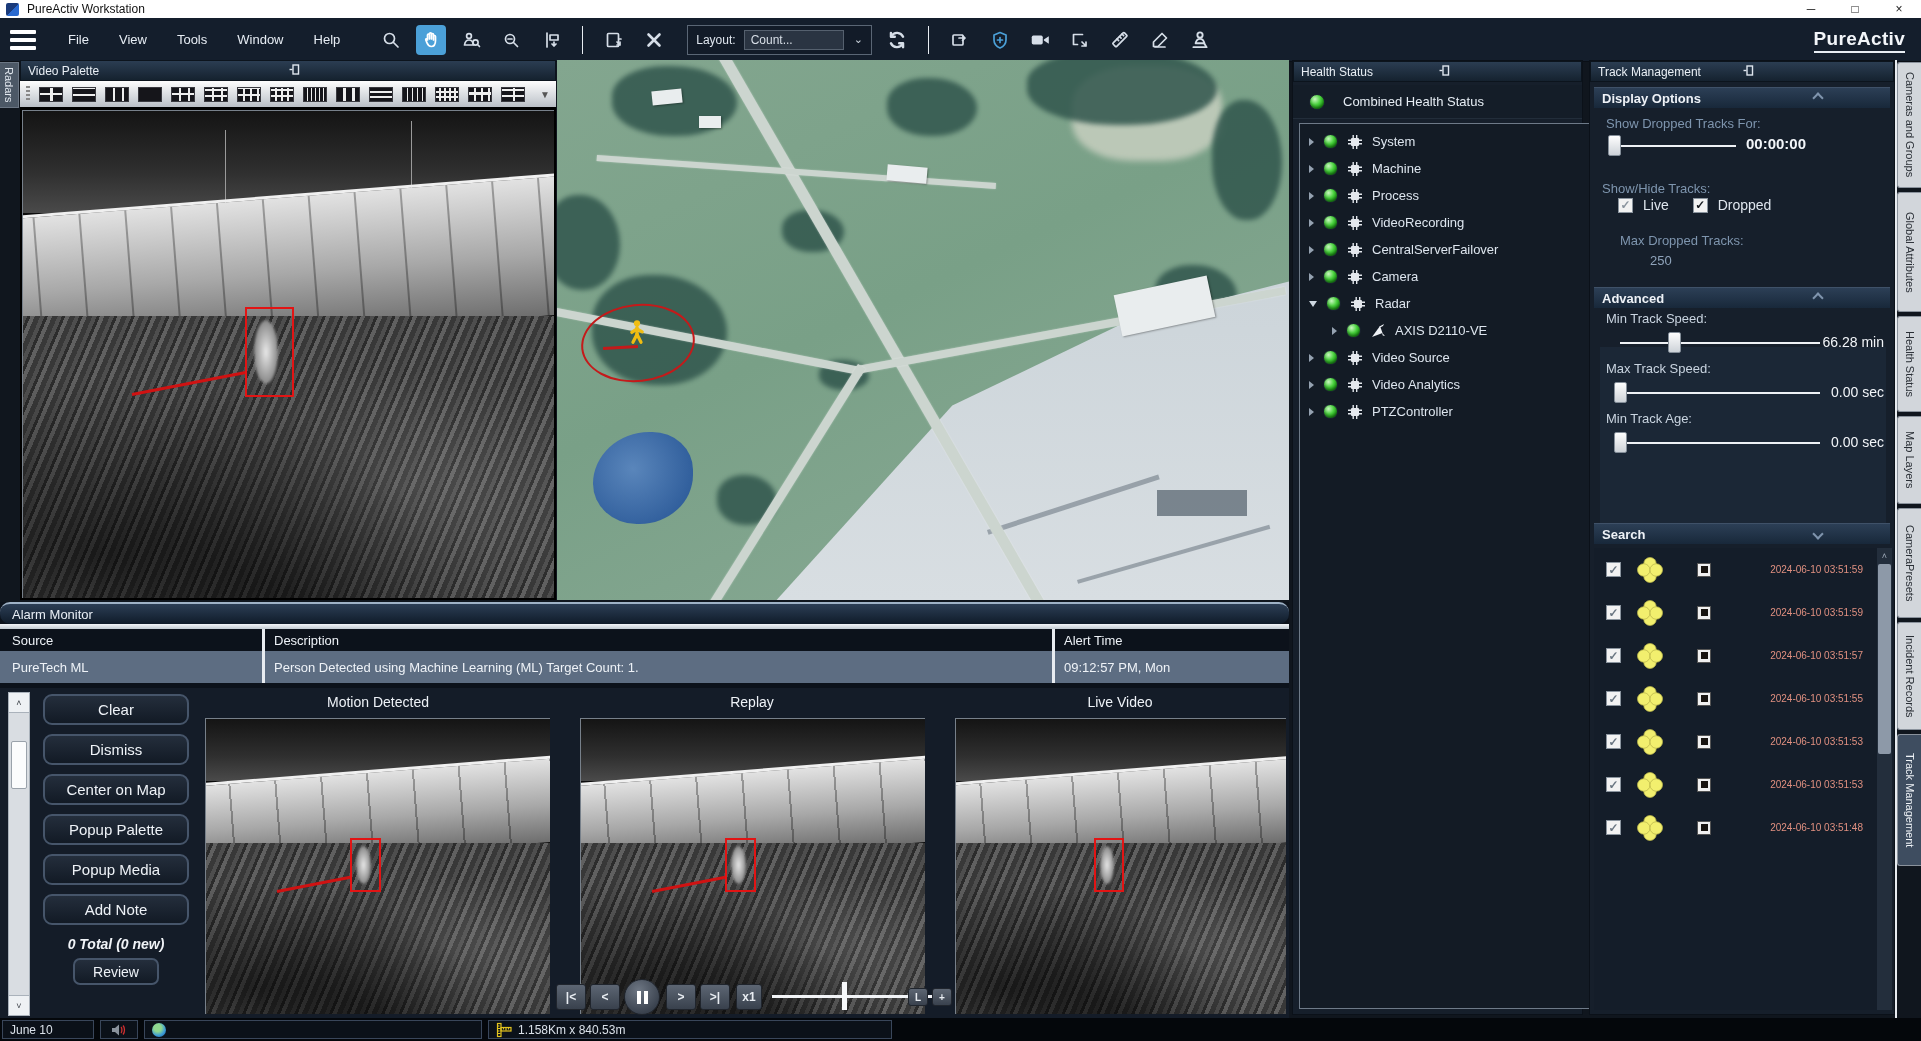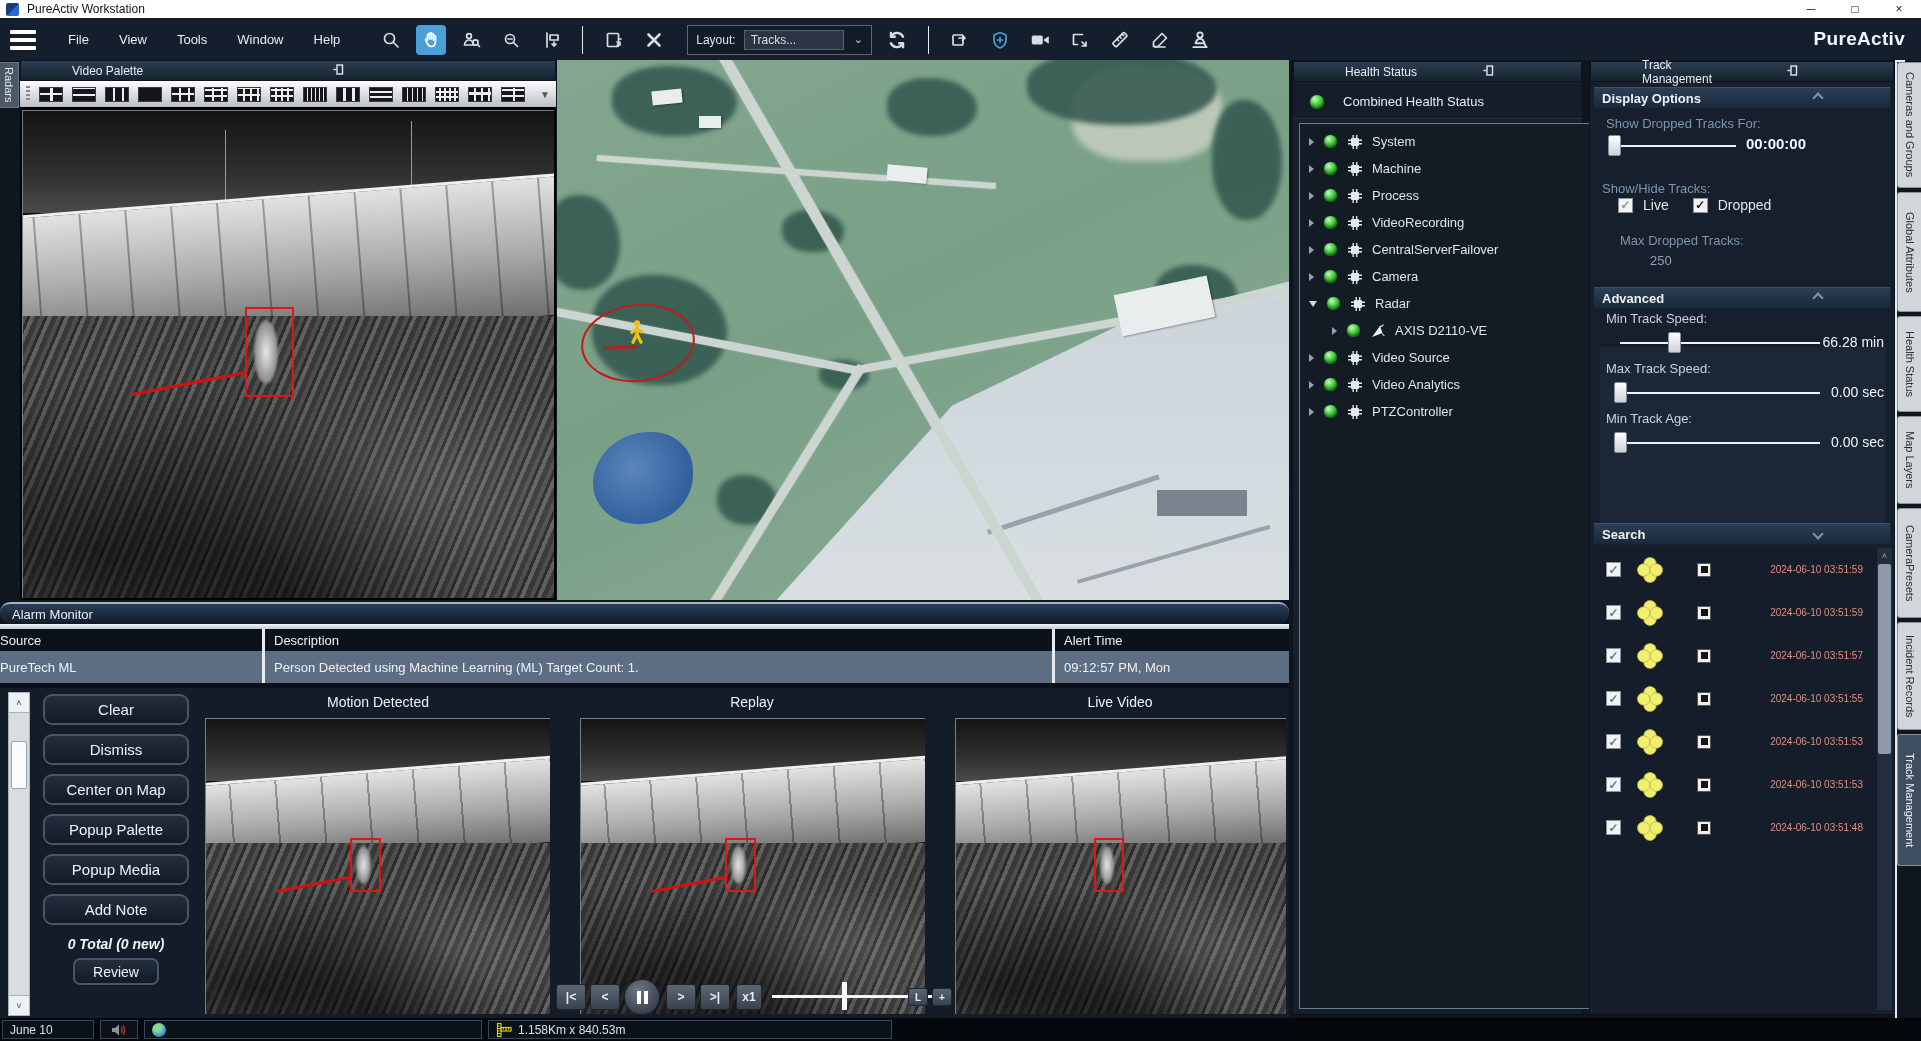--- a/index.html
+++ b/index.html
@@ -24,25 +24,25 @@
   .tbicons { display:flex; align-items:center; margin-left:26px; gap:10px; }
   .tbtn { width:30px; height:30px; display:flex; align-items:center; justify-content:center; border-radius:4px; }
   .tbtn.active { background:#4ba0d8; }
   .tbtn svg { stroke:#d6dee8; fill:none; stroke-width:1.7; stroke-linecap:round; stroke-linejoin:round; }
   .tbtn.active svg { stroke:#fff; }
   .tsep { width:1px; height:28px; background:#e8edf3; margin:0 6px; }
   .layoutbox { display:flex; align-items:center; gap:8px; border:1px solid #5a6675; padding:4px 8px; margin-left:8px; background:#121b28; }
   .layoutlabel { color:#dfe6ee; font-size:12px; }
   .layoutsel { width:100px; background:#2a3442; border:1px solid #55606e; color:#d8dfe7; font-size:12px; padding:2px 6px; }
   .layoutchev { color:#cfd7e0; font-size:11px; margin-left:2px; }
-  .brand { position:absolute; right:16px; top:28px; color:#f2f5f9; font-size:19px; font-weight:bold; letter-spacing:.3px; border-bottom:2px solid #e8edf3; padding-bottom:10px; }
+  .brand { position:absolute; right:16px; top:28px; color:#f2f5f9; font-size:19px; font-weight:bold; letter-spacing:.3px; border-bottom:2px solid #e8edf3; padding-bottom:1px; }
 
   
   .panel-h { height:21px; background:linear-gradient(#2b3d52,#15222f); display:flex; align-items:center; padding:0 7px; border:1px solid #0c141d; }
-  .panel-h span { color:#e9eff5; font-size:12px; flex:1;margin-left:44px; }
+  .panel-h span { color:#e9eff5; font-size:12px; flex:1; }
   .pin svg { stroke:#dfe6ee; fill:none; stroke-width:1.4; }
 
   
   .radars-tab { left:0; top:62px; width:19px; height:46px; background:#4c5866; color:#e2e8ef; font-size:11px;
     writing-mode:vertical-rl; display:flex; align-items:center; justify-content:center; border:1px solid #6b7684; border-left:none; }
 
   
   .vp { left:20px; top:60px; width:536px; height:540px; background:#000; }
   .vp-strip { position:absolute; left:0; top:21px; width:536px; height:26px;
     background:linear-gradient(#fdfdfd,#cfd3d8 70%,#b9bec5); display:flex; align-items:center; gap:9px; padding:0 6px; }
@@ -148,21 +148,21 @@
   .rtab.active { background:#3e4d60; color:#f0f4f8; }
   .vdiv { left:1895px; top:60px; width:2px; height:958px; background:#e7ebf0; }
 
   
   .alarm { left:0; top:602px; width:1289px; height:86px; background:#0c121b; }
   .alarm-title { height:22px; background:linear-gradient(#2c3e55,#0f1b29); display:flex; align-items:center; padding-left:12px;
     border-top:2px solid #9fb2c6; color:#e8eef5; font-size:13px;border-radius:10px; }
   .alarm-sep { height:5px; background:linear-gradient(#f2f5f8,#c2cad2); }
   .alarm-grid { position:relative; }
   .arow { display:flex; height:22px; align-items:center; color:#eef2f7; font-size:13px; }
-  .arow .c1 { width:262px; }
+  .arow .c1 { width:262px; padding-left:12px; }
   .arow .c2 { width:790px; padding-left:12px; }
   .arow .c3 { flex:1; padding-left:12px; }
   .arow.head { background:#0c121b; }
   .arow.data { background:#5d6d82; height:32px; }
   .colline { position:absolute; top:0; bottom:0; width:3px; background:#e8ecf1; }
 
   
   .bottom { left:0; top:688px; width:1289px; height:330px; background:#141c28; }
   .bscroll { position:absolute; left:8px; top:4px; width:22px; height:324px; background:#d9dde2; border:1px solid #aab2bb; }
   .bscroll .arr { height:20px; display:flex; align-items:center; justify-content:center; color:#3a3f46; font-size:9px; background:#eef1f4; border-bottom:1px solid #aab2bb; }
@@ -263,21 +263,21 @@
           </svg>
       </div>
       <div class="tbtn">
         <svg width="20" height="20" viewBox="0 0 20 20" style="stroke-width:2.6">
             <line x1="4.5" y1="4.5" x2="15.5" y2="15.5"></line>
             <line x1="15.5" y1="4.5" x2="4.5" y2="15.5"></line>
           </svg>
       </div>
       <div class="layoutbox">
         <span class="layoutlabel">Layout:</span>
-        <span class="layoutsel">Tracks...</span>
+        <span class="layoutsel">Count...</span>
         <span class="layoutchev">⌄</span>
       </div>
       <div class="tbtn">
         <svg width="22" height="22" viewBox="0 0 20 20" style="stroke-width:2.2">
             <path d="M15.5 7a6 6 0 0 0-10.6-.6"></path>
             <path d="M4.5 3.5v3.5H8"></path>
             <path d="M4.5 13a6 6 0 0 0 10.6.6"></path>
             <path d="M15.5 16.5V13H12"></path>
           </svg>
       </div>

